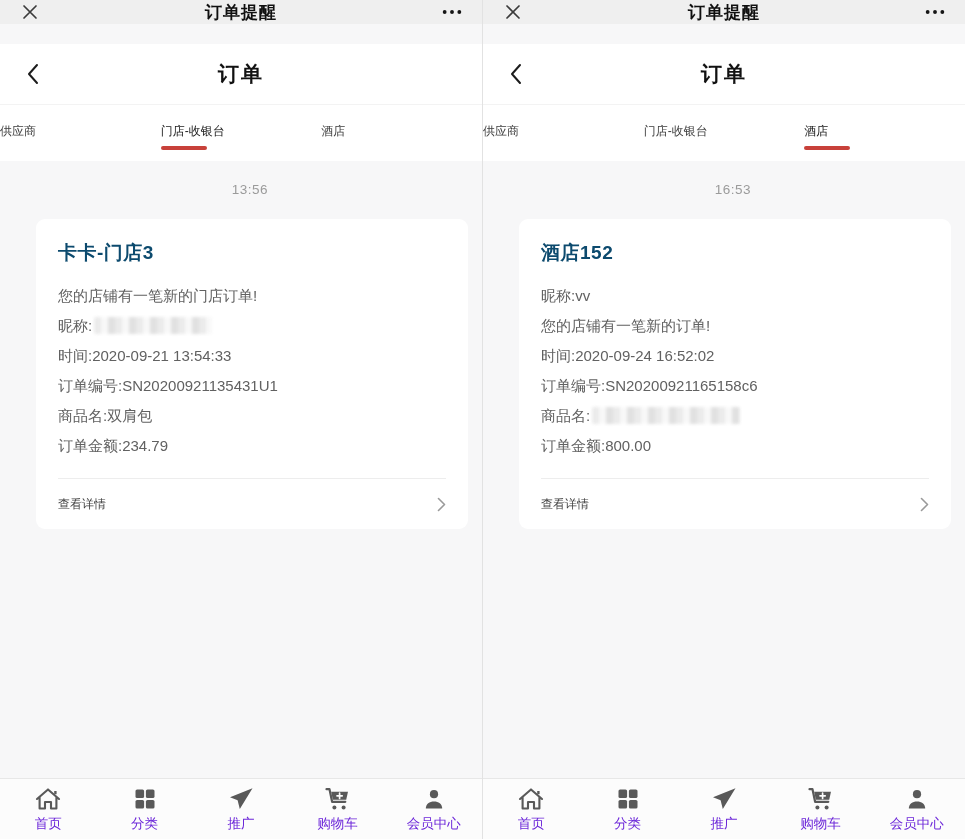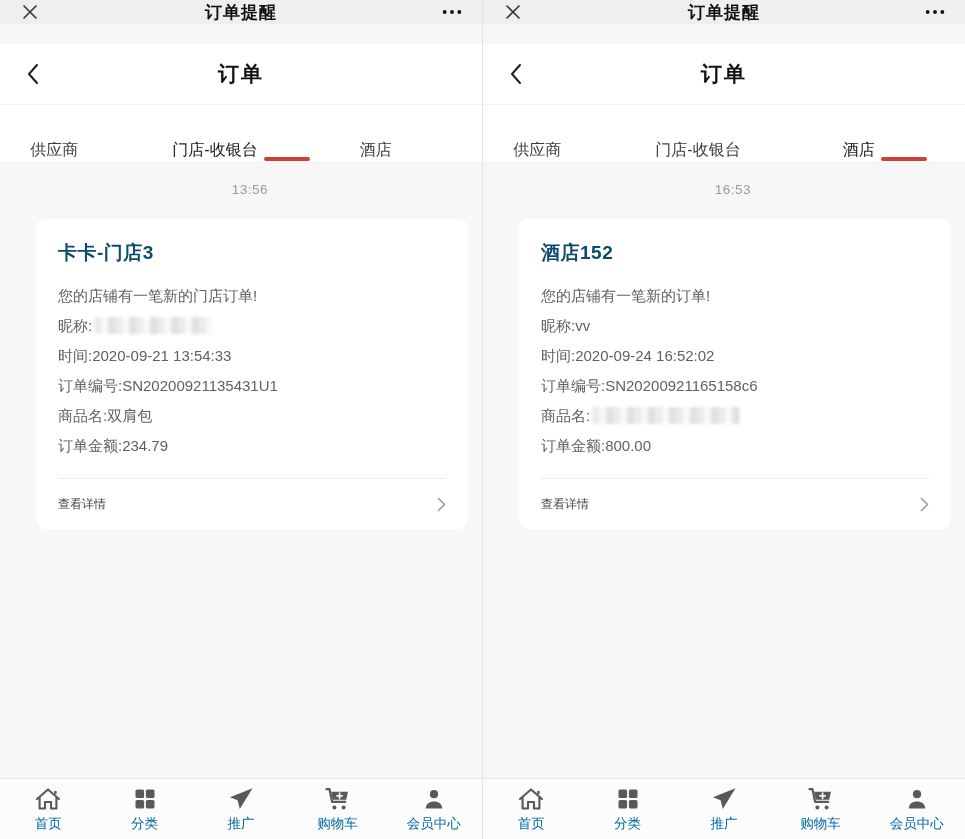--- a/index.html
+++ b/index.html
@@ -23,22 +23,22 @@
   .header {
     height:61px; background:#ffffff; display:flex; align-items:center; position:relative;
     border-bottom:1px solid #f3f3f3; flex:0 0 auto;margin-top:20px;
   }
   .back { position:absolute; left:26px; top:0; height:100%; display:flex; align-items:center; cursor:pointer; }
   .h-title { width:100%; text-align:center; font-size:21px; font-weight:bold; color:#111; letter-spacing:2px; }
 
   
   .tabs { height:56px; background:#fff; display:flex; flex:0 0 auto; }
   .tab {
-    flex:1; display:flex; flex-direction:row; align-items:flex-end; justify-content:center;
-    font-size:16px; color:#3d3d3d; cursor:pointer; gap:6px; padding-top:6px;
+    flex:1; display:flex; flex-direction:column; align-items:flex-start; justify-content:center;
+    font-size:12px; color:#3d3d3d; cursor:pointer; gap:6px; padding-top:6px;
   }
   .tab .underline { width:46px; height:4px; border-radius:2px; background:transparent; }
   .tab.active { color:#1a1a1a; }
   .tab.active .underline { background:#c8413a; }
 
   
   .content { flex:1 1 auto; background:#f7f7f8; overflow:hidden;padding-left:18px; }
   .timestamp { margin-top:21px; text-align:center; font-size:13.5px; color:#9b9b9b; letter-spacing:.5px; }
 
   .card {
@@ -62,21 +62,21 @@
   
   .footer {
     flex:0 0 auto; height:61px; background:#fcfcfc; border-top:1px solid #e7e7e7;
     display:flex; align-items:center;
   }
   .f-item {
     flex:1; display:flex; flex-direction:column; align-items:center; justify-content:center;
     gap:4px; cursor:pointer; padding-top:2px;
   }
   .f-item svg { display:block; }
-  .f-label { font-size:13.5px; color:#0369a1; }
+  .f-label { font-size:13.5px; color:#6d28d9; }
   svg { flex:0 0 auto; }
 </style>
 </head>
 <body>
 
 <div class="panel">
   <div class="topbar">
     <span class="tb-btn">
       <svg width="18" height="18" viewBox="0 0 18 18">
           <path d="M3 3 L15 15 M15 3 L3 15" stroke="#3b3b3b" stroke-width="1.7" fill="none" stroke-linecap="round"></path>
@@ -229,24 +229,24 @@
       <span>酒店</span>
       <span class="underline"></span>
     </div>
   </div>
 
   <div class="content">
     <div class="timestamp">16:53</div>
 
     <div class="card">
       <div class="card-title">酒店152</div>
+      <div class="line">
+        <span>昵称:</span><span>vv</span>
+      </div>
       <div class="line">您的店铺有一笔新的订单!</div>
-      <div class="line">
-        <span>昵称:</span><span>vv</span>
-      </div>
       <div class="line">
         <span>时间:</span><span>2020-09-24 16:52:02</span>
       </div>
       <div class="line">
         <span>订单编号:</span><span>SN20200921165158c6</span>
       </div>
       <div class="line">
         <span>商品名:</span><span class="redacted w2"></span>
       </div>
       <div class="line">

